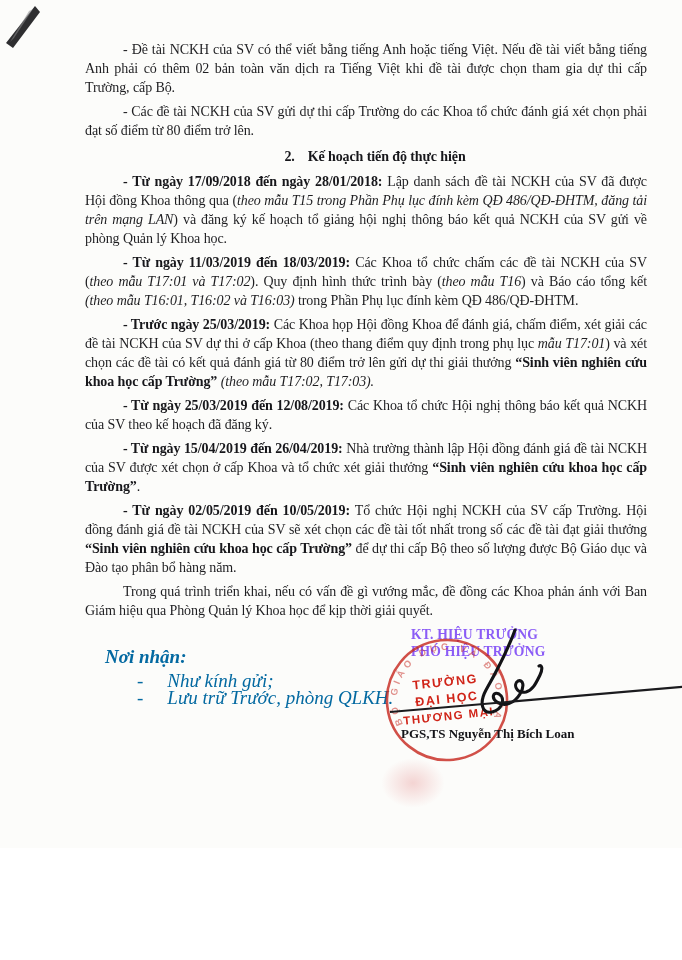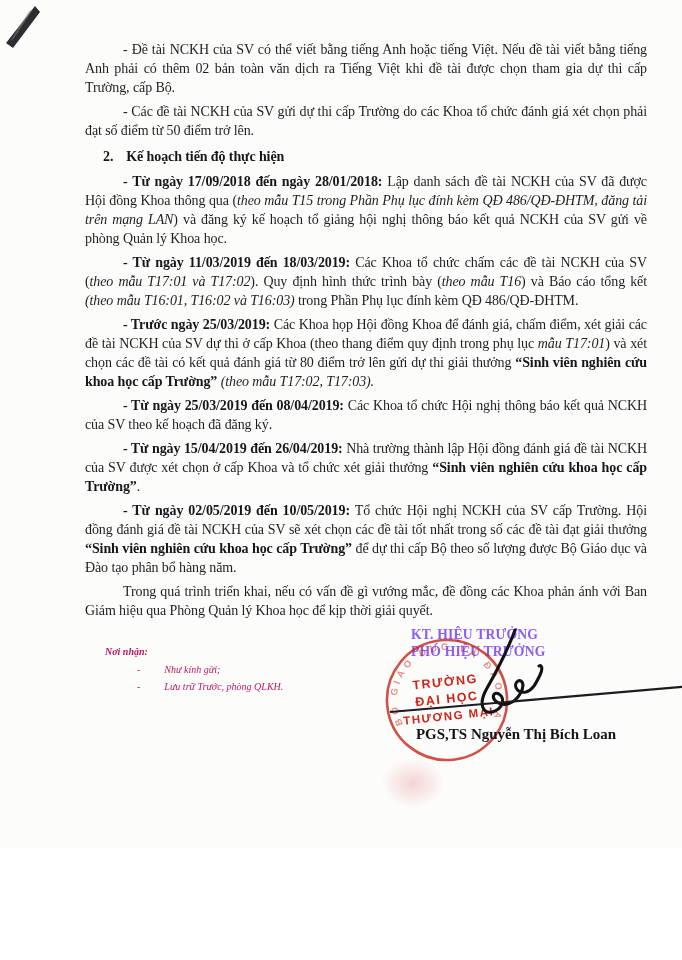--- a/index.html
+++ b/index.html
@@ -23,45 +23,45 @@
     font-size: 14px;
     line-height: 19px;
     text-align: justify;
     text-indent: 38px;
     letter-spacing: -0.1px;
   }
   p.heading {
     margin: 7px 0 6px 0;
     text-indent: 18px;
     font-weight: bold;
-    text-align: left;
+    text-align: center;
     color: #141418;
   }
   .b { font-weight: bold; color: #17171b; }
   .i { font-style: italic; }
   .gap { margin-right: 13px; }
 
   .footer { position: relative; margin-top: 6px; height: 200px; }
 
   .recipients {
     position: absolute; left: 20px; top: 20px;
-    font-style: italic; font-size: 10px; color: #be185d;
+    font-style: italic; font-size: 19px; color: #0369a1;
   }
   .rec-title { font-weight: bold; margin-bottom: 4px; }
   .rec-item { display: flex; gap: 24px; padding-left: 32px; line-height: 17px; }
   .rec-dash { font-style: normal; }
 
   .sig-head {
     position: absolute; left: 326px; top: 0px; width: 210px;
     text-align: left; font-weight: bold; font-size: 13.6px;
     line-height: 17px; color: #8b5cf6; letter-spacing: 0.2px;
   }
   .sig-name {
     position: absolute; left: 316px; top: 100px; width: 230px;
-    text-align: center; font-weight: bold; font-size: 15px; color: #141418;
+    font-weight: bold; font-size: 13px; color: #141418;
   }
 
   .stamp-svg { position: absolute; left: 296px; top: 8px; transform: rotate(-6deg); }
   .stamp-ring { fill: none; stroke: #c5241c; stroke-width: 2.6; opacity: 0.8; }
   .stamp-arc-text {
     font-family: "Liberation Sans", sans-serif;
     font-size: 9.5px; font-weight: bold; letter-spacing: 4px;
     fill: #c5241c; opacity: 0.5;
   }
   .stamp-center {
@@ -89,26 +89,26 @@
 <div class="page">
 
   <svg class="corner-mark" width="60" height="60" viewBox="0 0 60 60">
     <polygon points="33,4 38,10 11,46 4,41" fill="#2e2e30"></polygon>
     <polygon points="31,7 12,36 8,40 27,9" fill="#8a8a8c" opacity="0.55"></polygon>
   </svg>
 
   <div class="doc-body" id="doc-body">
 
     <p class="para"><span>-  Đề tài NCKH của SV có thể viết bằng tiếng Anh hoặc tiếng Việt. Nếu đề tài viết bằng tiếng Anh phải có thêm 02 bản toàn văn dịch ra Tiếng Việt khi đề tài được chọn tham gia dự thi cấp Trường, cấp Bộ.</span></p>
-      <p class="para"><span>-  Các đề tài NCKH của SV gửi dự thi cấp Trường do các Khoa tổ chức đánh giá xét chọn phải đạt số điểm từ 50 điểm trở lên.</span></p>
+      <p class="para"><span>-  Các đề tài NCKH của SV gửi dự thi cấp Trường do các Khoa tổ chức đánh giá xét chọn phải đạt số điểm từ 80 điểm trở lên.</span></p>
       <p class="para heading"><span class="b gap">2.</span><span class="b">Kế hoạch tiến độ thực hiện</span></p>
       <p class="para"><span class="b">-  Từ ngày 17/09/2018 đến ngày 28/01/2018:</span><span> Lập danh sách đề tài NCKH của SV đã được Hội đồng Khoa thông qua (</span><span class="i">theo mẫu T15 trong Phần Phụ lục đính kèm QĐ 486/QĐ-ĐHTM, đăng tải trên mạng LAN</span><span>) và đăng ký kế hoạch tổ giảng hội nghị thông báo kết quả NCKH của SV gửi về phòng Quản lý Khoa học.</span></p>
       <p class="para"><span class="b">-  Từ ngày 11/03/2019 đến 18/03/2019:</span><span> Các Khoa tổ chức chấm các đề tài NCKH của SV (</span><span class="i">theo mẫu T17:01 và T17:02</span><span>). Quy định hình thức trình bày (</span><span class="i">theo mẫu T16</span><span>) và Báo cáo tổng kết </span><span class="i">(theo mẫu T16:01, T16:02 và T16:03)</span><span> trong Phần Phụ lục đính kèm QĐ 486/QĐ-ĐHTM.</span></p>
       <p class="para"><span class="b">-  Trước ngày 25/03/2019:</span><span> Các Khoa họp Hội đồng Khoa để đánh giá, chấm điểm, xét giải các đề tài NCKH của SV dự thi ở cấp Khoa (theo thang điểm quy định trong phụ lục </span><span class="i">mẫu T17:01</span><span>) và xét chọn các đề tài có kết quả đánh giá từ 80 điểm trở lên gửi dự thi giải thưởng </span><span class="b">“Sinh viên nghiên cứu khoa học cấp Trường”</span><span>  </span><span class="i">(theo mẫu T17:02, T17:03).</span></p>
-      <p class="para"><span class="b">-  Từ ngày 25/03/2019 đến 08/04/2019:</span><span> Các Khoa tổ chức Hội nghị thông báo kết quả NCKH của SV theo kế hoạch đã đăng ký.</span></p>
+      <p class="para"><span class="b">-  Từ ngày 25/03/2019 đến 12/08/2019:</span><span> Các Khoa tổ chức Hội nghị thông báo kết quả NCKH của SV theo kế hoạch đã đăng ký.</span></p>
       <p class="para"><span class="b">-  Từ ngày 15/04/2019 đến 26/04/2019:</span><span> Nhà trường thành lập Hội đồng đánh giá đề tài NCKH của SV được xét chọn ở cấp Khoa và tổ chức xét giải thưởng </span><span class="b">“Sinh viên nghiên cứu khoa học cấp Trường”</span><span>.</span></p>
       <p class="para"><span class="b">-  Từ ngày 02/05/2019 đến 10/05/2019:</span><span> Tổ chức Hội nghị NCKH của SV cấp Trường. Hội đồng đánh giá đề tài NCKH của SV sẽ xét chọn các đề tài tốt nhất trong số các đề tài đạt giải thưởng </span><span class="b">“Sinh viên nghiên cứu khoa học cấp Trường”</span><span> để dự thi cấp Bộ theo số lượng được Bộ Giáo dục và Đào tạo phân bổ hàng năm.</span></p>
       <p class="para"><span>Trong quá trình triển khai, nếu có vấn đề gì vướng mắc, đề đồng các Khoa phản ánh với Ban Giám hiệu qua Phòng Quản lý Khoa học để kịp thời giải quyết.</span></p>
       <div class="footer">
 
       <div class="recipients">
         <div class="rec-title">Nơi nhận:</div>
         <div class="rec-item">
           <span class="rec-dash">-</span>
           <span>Như kính gửi;</span>

